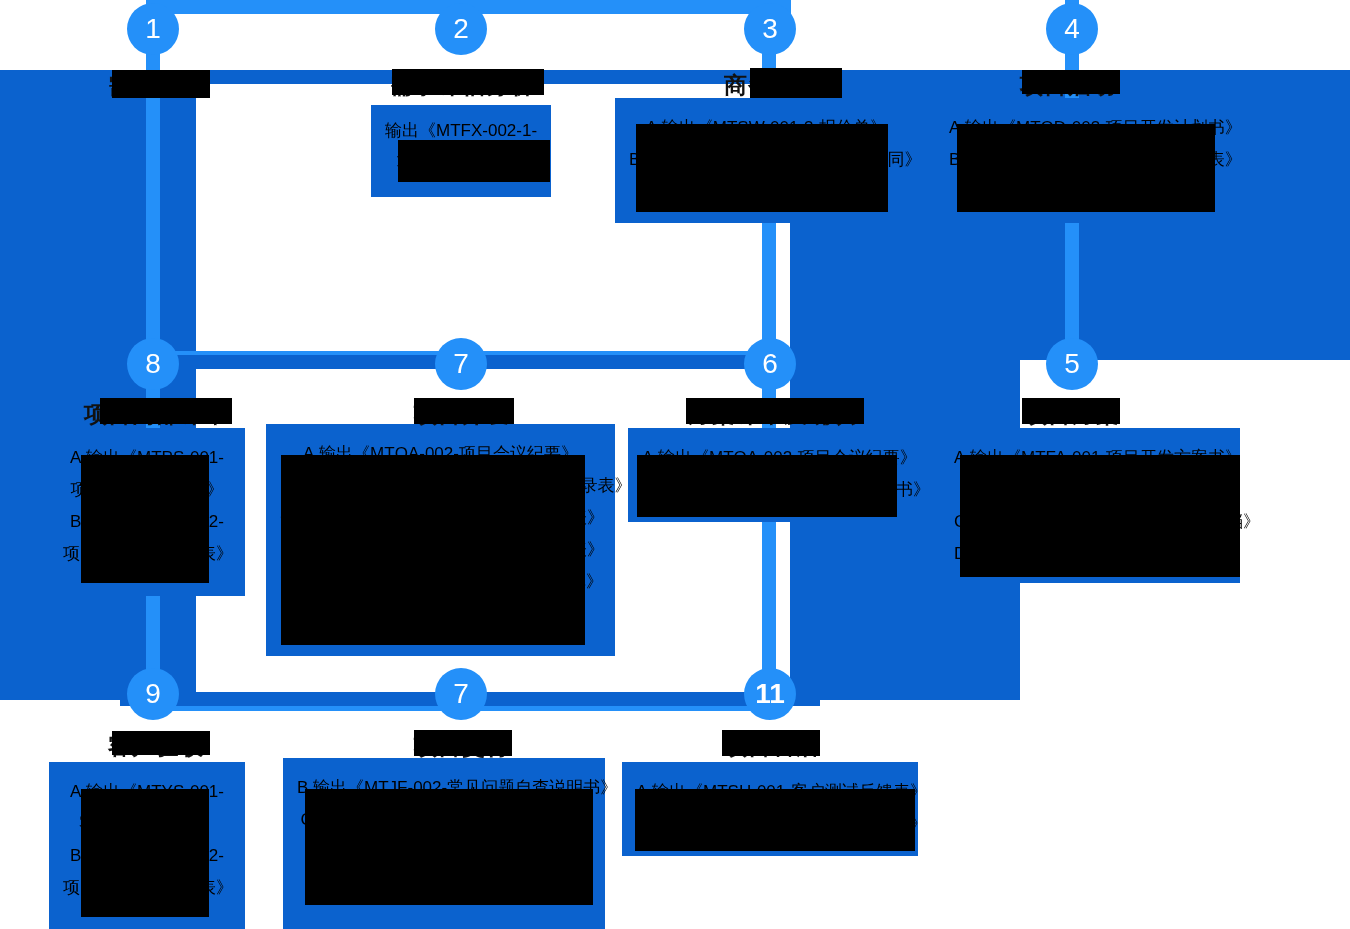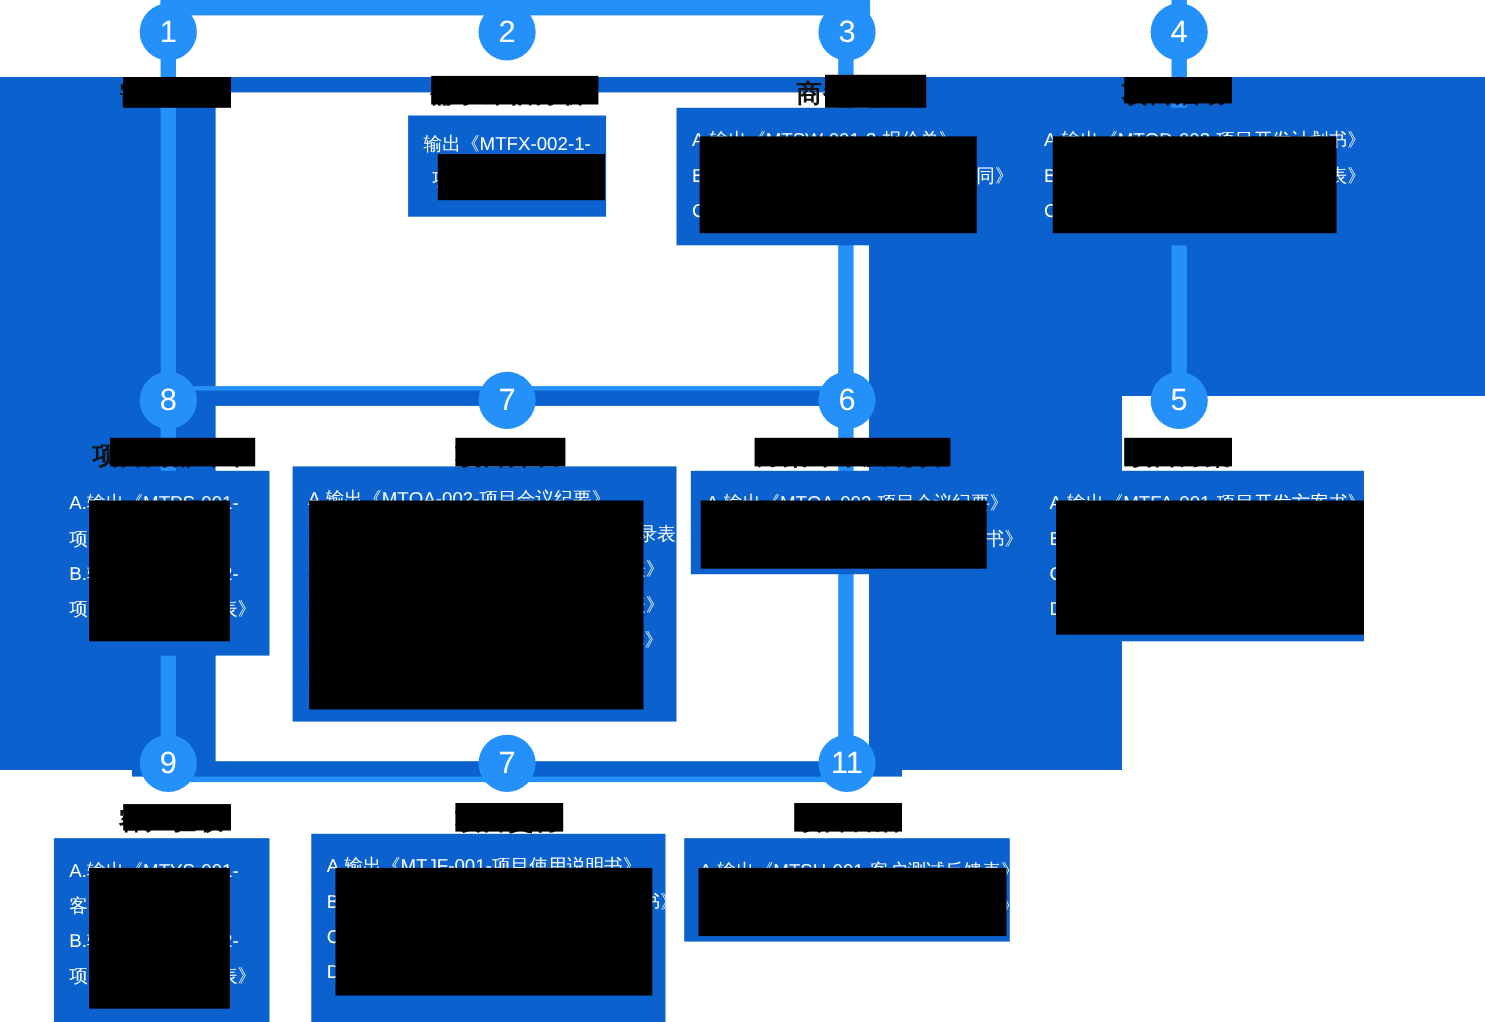--- a/index.html
+++ b/index.html
@@ -42,21 +42,21 @@
 
   
   .card{
     position:absolute;z-index:20;
     background:#0B62CE;
     color:#e9eef5;
     padding:14px 14px 12px 14px;
     box-sizing:border-box;
   }
   .card .line{
-    font-size:17px;line-height:32px;white-space:nowrap;color:#ffffff;
+    font-size:17px;line-height:32px;white-space:nowrap;color:#000000;text-align:center;
   }
 
   
   .redact{position:absolute;background:#000000;z-index:40;}
 </style>
 </head>
 <body>
 
 <div id="stage">
 
@@ -107,21 +107,21 @@
   </div>
   <div class="node" style="left:127px;top:338px;">
     <span>8</span>
   </div>
   <div class="node" style="left:127px;top:668px;">
     <span>9</span>
   </div>
   <div class="node" style="left:435px;top:668px;">
     <span>7</span>
   </div>
-  <div class="node" style="left:744px;top:668px;">
+  <div class="node" style="left:744px;top:668px;font-weight:bold;">
     <span>11</span>
   </div>
 
   <div class="title" style="left:156px;top:70px;">需求接入</div>
   <div class="title" style="left:462px;top:70px;">需求评估分析</div>
   <div class="title" style="left:772px;top:70px;">商务洽谈</div>
   <div class="title" style="left:1068px;top:70px;">项目启动</div>
   <div class="title" style="left:1072px;top:399px;">项目方案</div>
   <div class="title" style="left:772px;top:399px;">方案评审及确认</div>
   <div class="title" style="left:462px;top:399px;">项目开发</div>
@@ -176,21 +176,20 @@
   </div>
 
   <div class="card" style="left:49px;top:762px;width:196px;height:168px;">
     <div class="line">A.输出《MTYS-001-</div>
     <div class="line">客户测试反馈表》</div>
     <div class="line">B.输出《MTYS-002-</div>
     <div class="line">项目问题整改计划表》</div>
   </div>
 
   <div class="card" style="left:283px;top:758px;width:322px;height:172px;">
-    <div class="line">A.输出《MTJF-001-项目使用说明书》</div>
     <div class="line">B.输出《MTJF-002-常见问题自查说明书》</div>
     <div class="line">C.输出《MTJF-003-项目交付确认书》</div>
     <div class="line">D.交付项目源代码文件</div>
   </div>
 
   <div class="card" style="left:622px;top:762px;width:296px;height:94px;">
     <div class="line">A.输出《MTSH-001-客户测试反馈表》</div>
     <div class="line">B.输出《MTSH-002-客户售后派工单》</div>
   </div>
 

